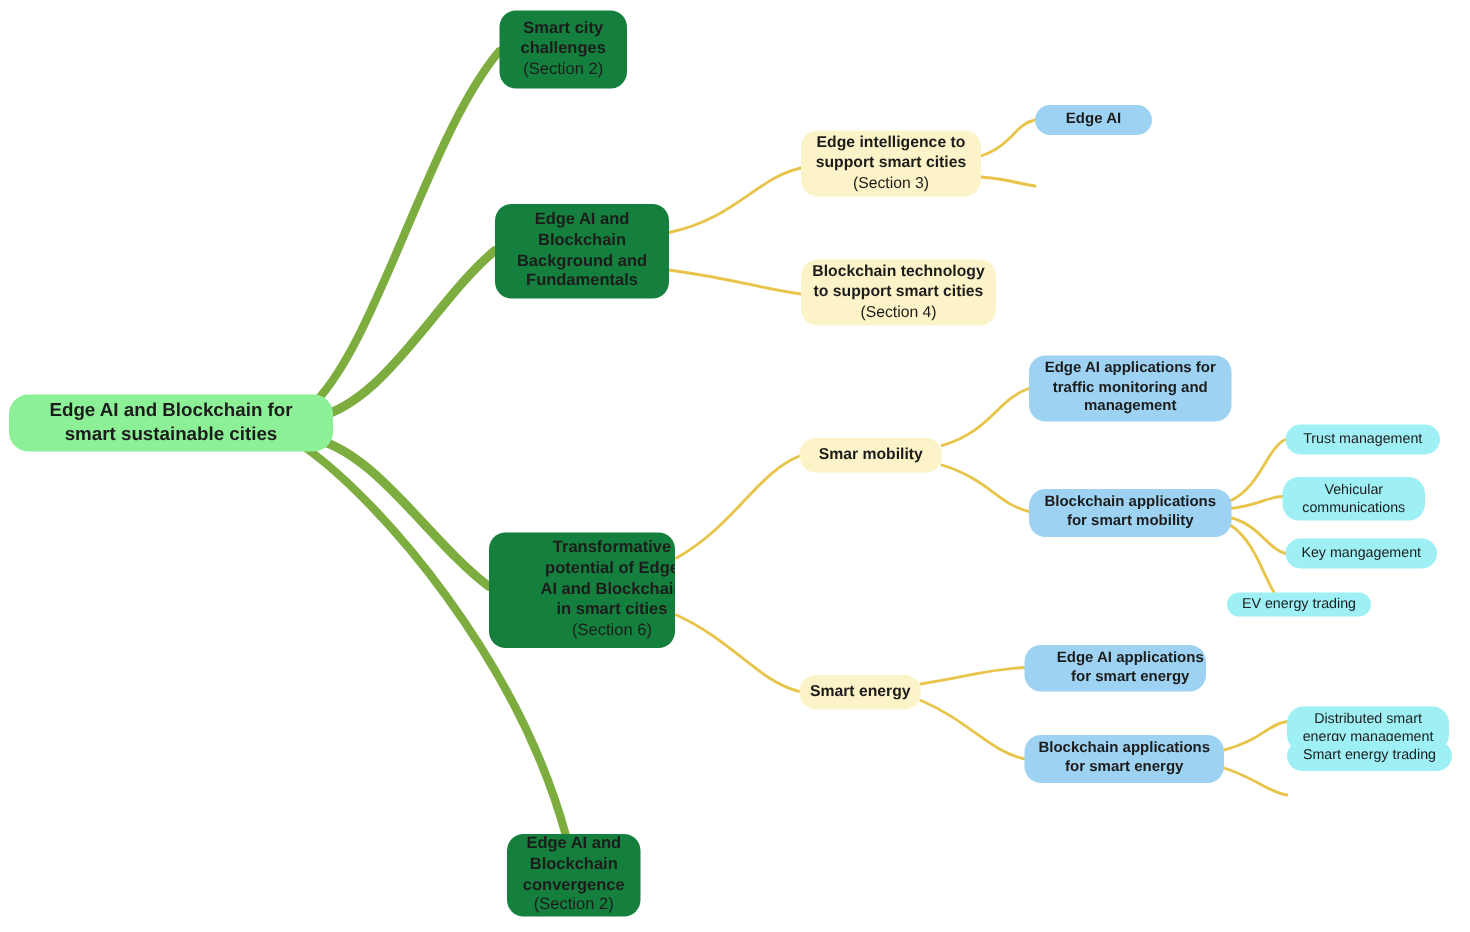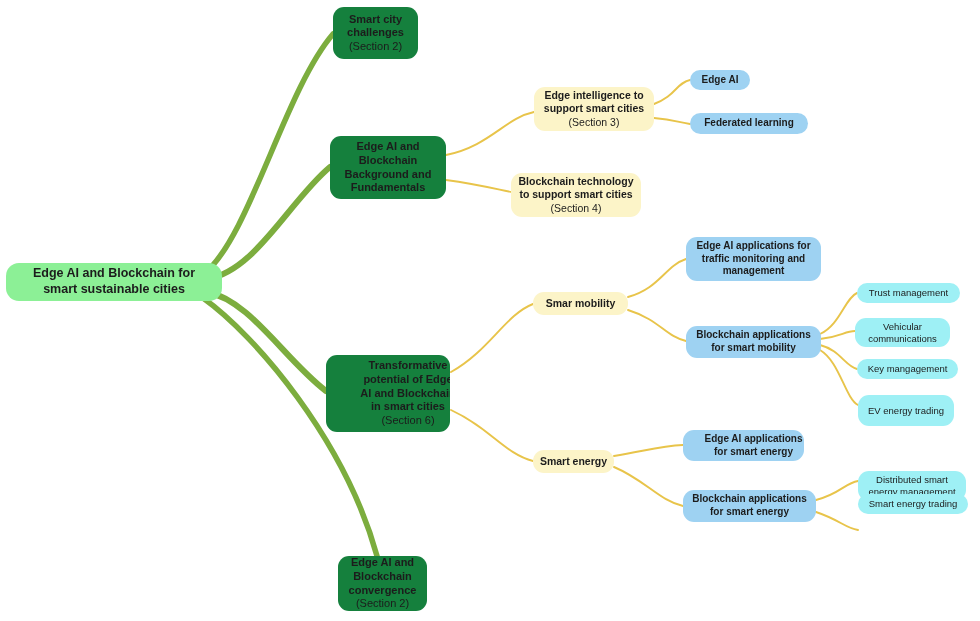--- a/index.html
+++ b/index.html
@@ -152,41 +152,38 @@
     <span class="ln">convergence</span>
     <span class="ln sec">(Section 2)</span>
   </div>
 
   <div class="node n-yellow" style="left:534px; top:87px; width:120px; height:44px;">
     <span class="ln">Edge intelligence to</span>
     <span class="ln">support smart cities</span>
     <span class="ln sec">(Section 3)</span>
   </div>
 
-  <div class="node n-yellow" style="left:511px; top:173px; width:130px; height:44px;">
+  <div class="node n-yellow" style="left:534px; top:173px; width:130px; height:44px;">
     <span class="ln">Blockchain technology</span>
     <span class="ln">to support smart cities</span>
     <span class="ln sec">(Section 4)</span>
   </div>
 
   <div class="node n-yellow" style="left:533px; top:292px; width:95px; height:23px;">
     <span class="ln">Smar mobility</span>
   </div>
 
   <div class="node n-yellow" style="left:533px; top:450px; width:81px; height:23px;">
     <span class="ln">Smart energy</span>
   </div>
 
-  <div class="node n-blue" style="left:690px; top:70px; width:60px; height:20px;">
+  <div class="node n-blue" style="left:690px; top:70px; width:78px; height:20px;">
     <span class="ln">Edge AI</span>
   </div>
 
-  <div class="node n-blue" style="left:690px; top:113px; width:118px; height:21px;">
-    <span class="ln">Federated learning</span>
-  </div>
 
   <div class="node n-blue" style="left:686px; top:237px; width:135px; height:44px;">
     <span class="ln">Edge AI applications for</span>
     <span class="ln">traffic monitoring and</span>
     <span class="ln">management</span>
   </div>
 
   <div class="node n-blue" style="left:686px; top:326px; width:135px; height:32px;">
     <span class="ln">Blockchain applications</span>
     <span class="ln">for smart mobility</span>
@@ -208,21 +205,21 @@
 
   <div class="node n-cyan" style="left:855px; top:318px; width:95px; height:29px;">
     <span class="ln">Vehicular</span>
     <span class="ln">communications</span>
   </div>
 
   <div class="node n-cyan" style="left:857px; top:359px; width:101px; height:20px;">
     <span class="ln">Key mangagement</span>
   </div>
 
-  <div class="node n-cyan" style="left:858px; top:395px; width:96px; height:31px;">
+  <div class="node n-cyan" style="left:818px; top:395px; width:96px; height:16px;">
     <span class="ln">EV energy trading</span>
   </div>
 
   <div class="node n-cyan" style="left:858px; top:471px; width:108px; height:30px;">
     <span class="ln">Distributed smart</span>
     <span class="ln">energy management</span>
   </div>
 
   <div class="node n-cyan" style="left:858px; top:494px; width:110px; height:20px;">
     <span class="ln">Smart energy trading</span>

